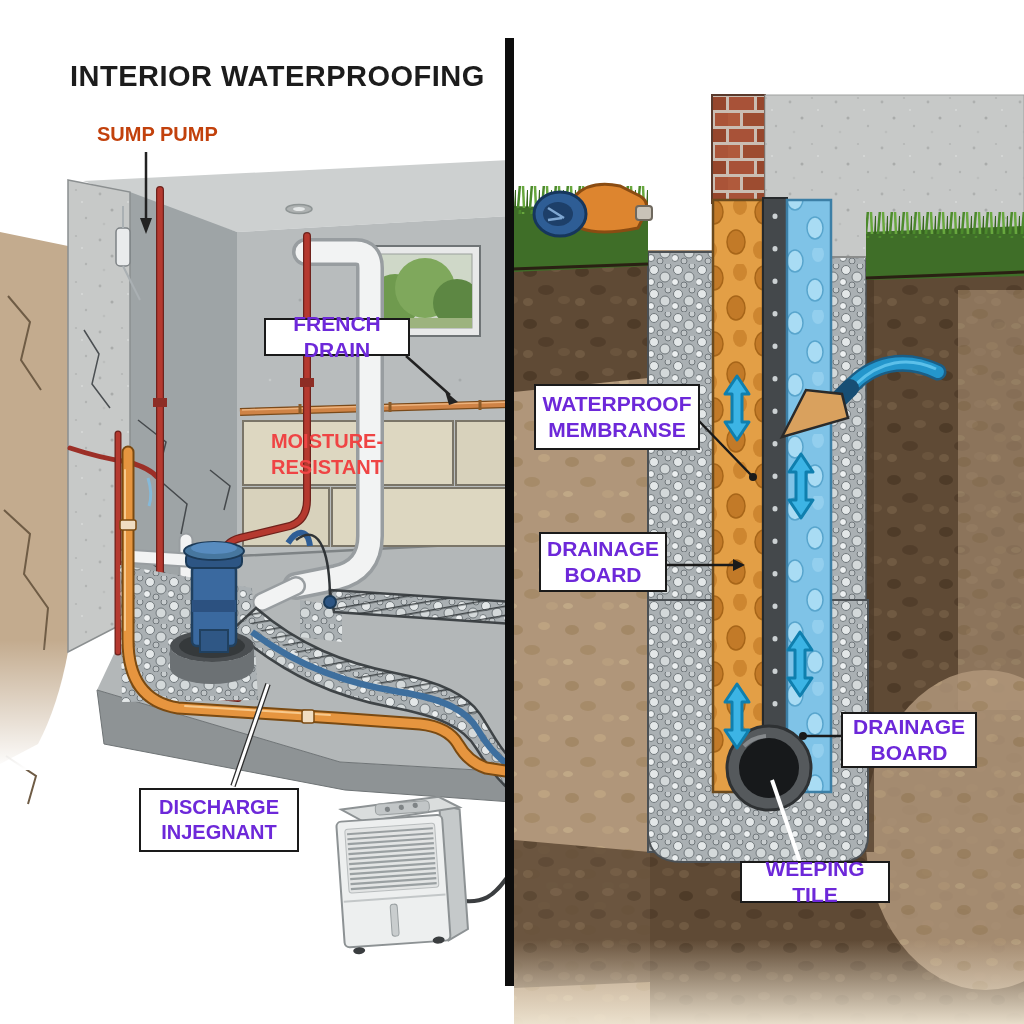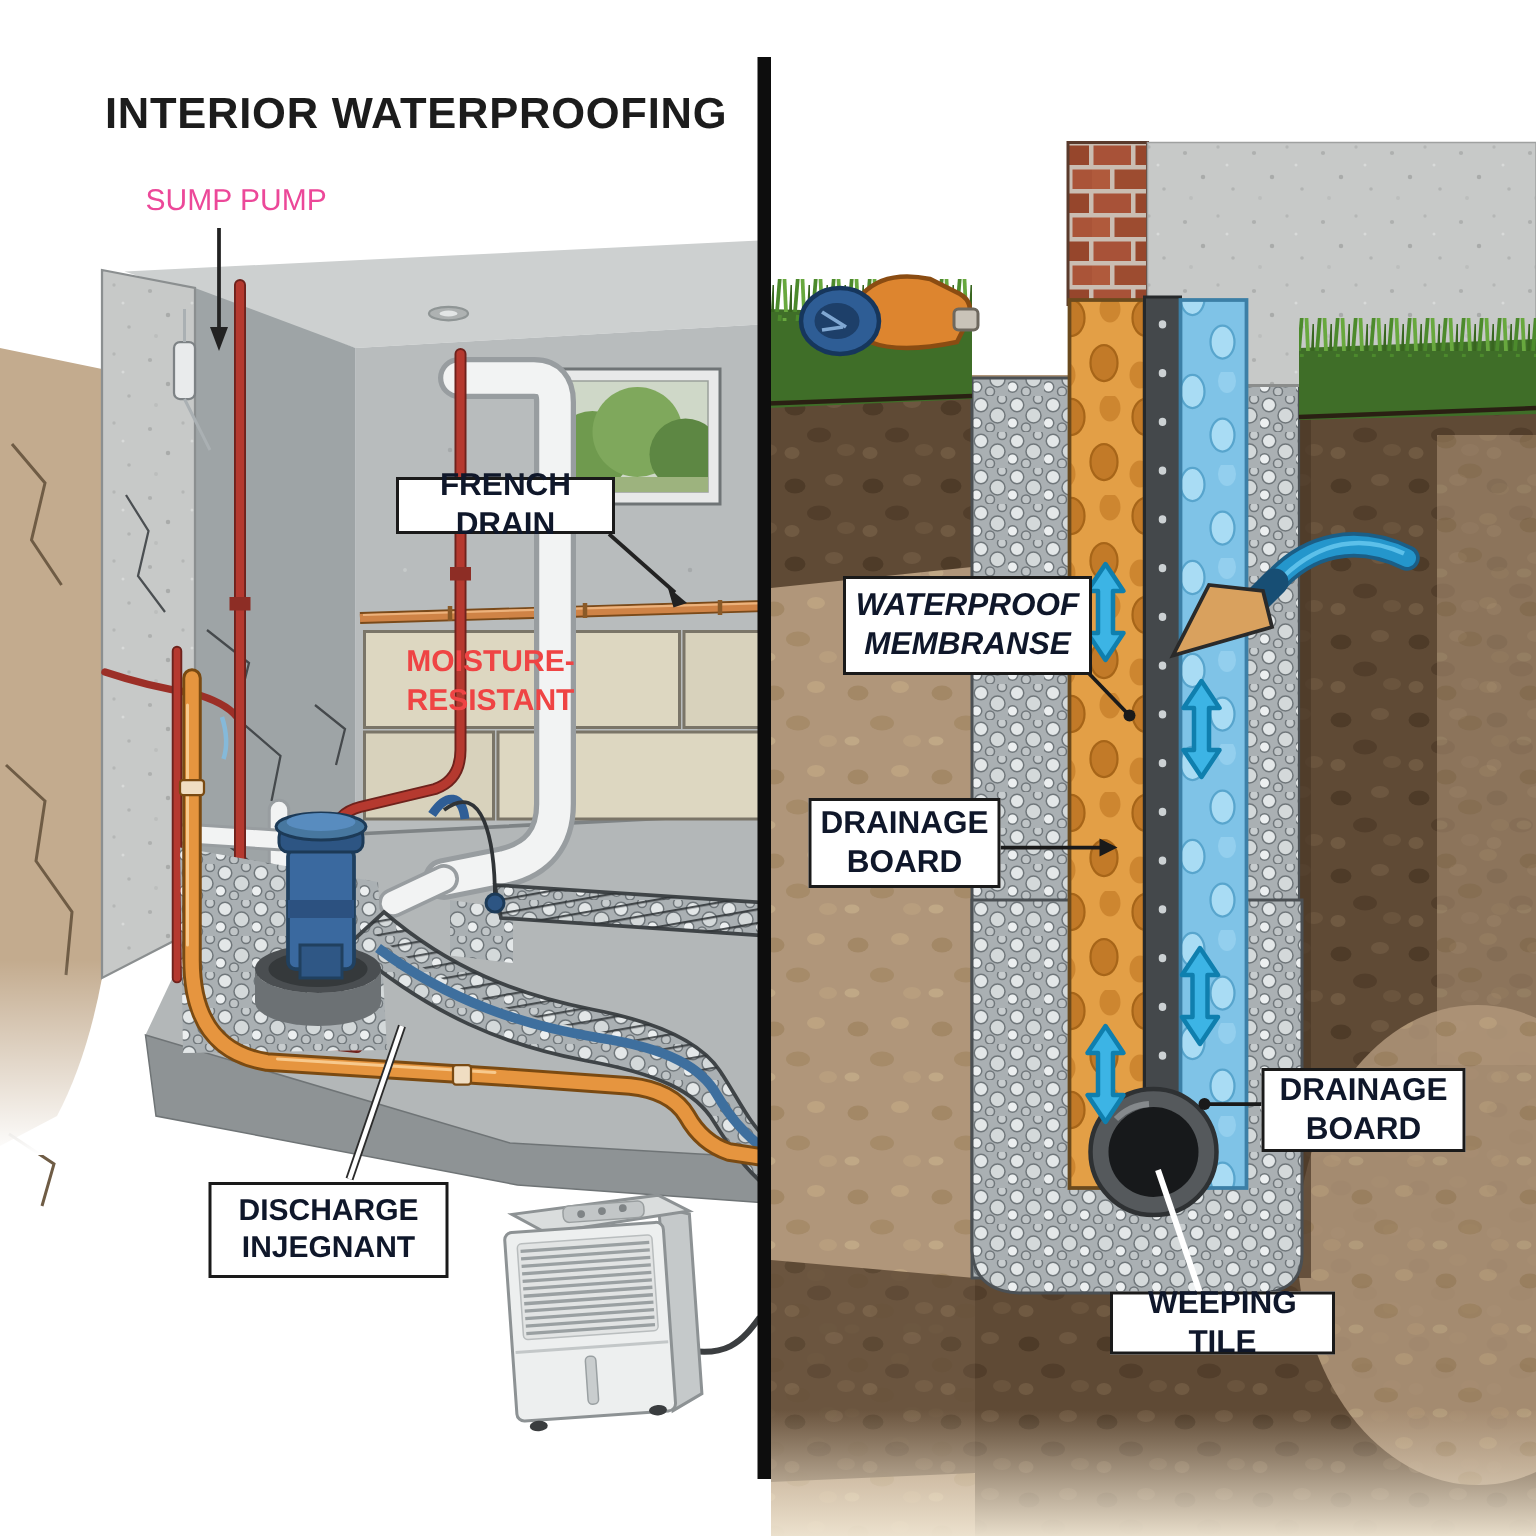--- a/index.html
+++ b/index.html
@@ -1,21 +1,21 @@
 <!DOCTYPE html>
 <html><head>
 <meta charset="utf-8">
 <style>
   html,body{margin:0;padding:0;background:#ffffff;}
   .stage{position:relative;width:1024px;height:1024px;overflow:hidden;background:#fff;
          font-family:"Liberation Sans", sans-serif;}
   .stage svg{position:absolute;left:0;top:0;}
   .ttl{position:absolute;font-weight:700;font-size:29px;letter-spacing:.5px;color:#1c1c1c;white-space:nowrap;}
-  .plain{position:absolute;font-weight:400;color:#ec4899;white-space:pre-line;}
-  .lbl{position:absolute;background:#fff;border:2px solid #1a1a1a;color:#0f172a;
+  .plain{position:absolute;font-weight:700;color:#c2410c;white-space:pre-line;}
+  .lbl{position:absolute;background:#fff;border:2px solid #1a1a1a;color:#6d28d9;
        font-weight:700;text-align:center;white-space:pre-line;display:flex;
        align-items:center;justify-content:center;line-height:1.25;box-sizing:border-box;}
   .onwall{position:absolute;font-weight:700;color:#ef4444;text-align:center;white-space:pre-line;line-height:1.3;}
 </style>
 </head>
 <body>
 
 <div class="stage">
 
 <svg width="1024" height="1024" viewBox="0 0 1024 1024">
@@ -343,21 +343,21 @@
 
 <div class="ttl" style="left:70px;top:27px;margin-top:33px;">INTERIOR WATERPROOFING</div>
 
 <div class="plain" style="left:97px;top:123px;font-size:20px;">SUMP PUMP</div>
 <div class="lbl" style="left:264px;top:318px;width:146px;height:38px;font-size:21px;">FRENCH DRAIN</div>
 <div class="onwall" style="left:247px;top:428px;width:160px;font-size:20px;">MOISTURE-
 RESISTANT</div>
 <div class="lbl" style="left:139px;top:788px;width:160px;height:64px;font-size:20px;">DISCHARGE
 INJEGNANT</div>
 
-<div class="lbl" style="left:562px;top:384px;width:166px;height:66px;font-size:21px;font-style:italic;">WATERPROOF
+<div class="lbl" style="left:534px;top:384px;width:166px;height:66px;font-size:21px;">WATERPROOF
 MEMBRANSE</div>
 <div class="lbl" style="left:539px;top:532px;width:128px;height:60px;font-size:21px;">DRAINAGE
 BOARD</div>
 <div class="lbl" style="left:841px;top:712px;width:136px;height:56px;font-size:21px;">DRAINAGE
 BOARD</div>
 <div class="lbl" style="left:740px;top:861px;width:150px;height:42px;font-size:21px;">WEEPING TILE</div>
 
 </div>
 
 </body></html>

